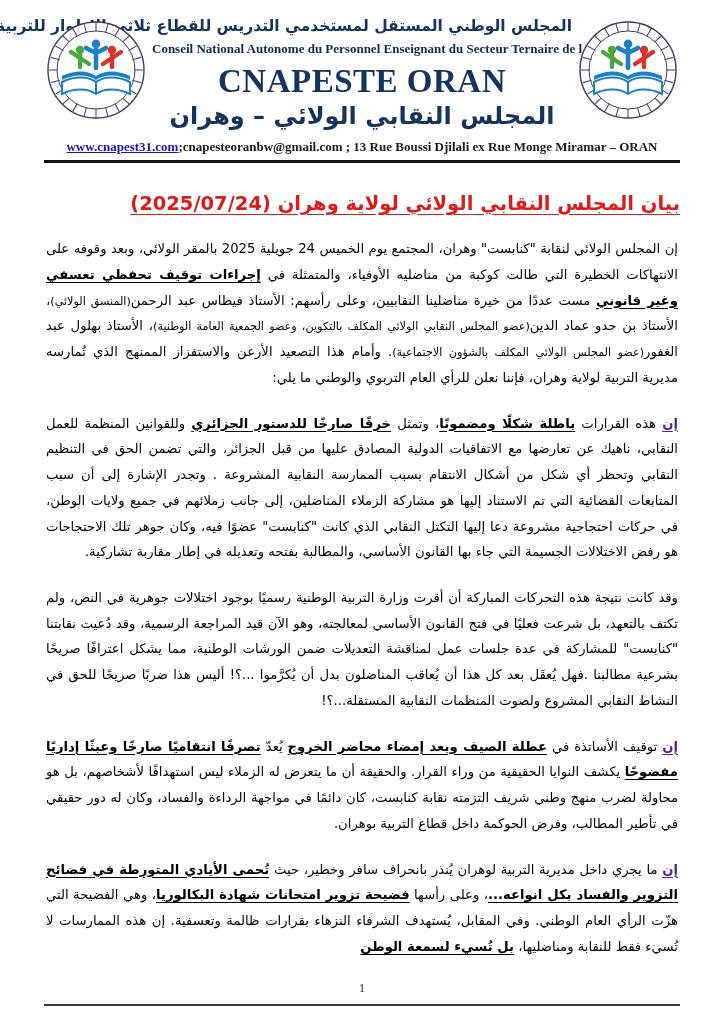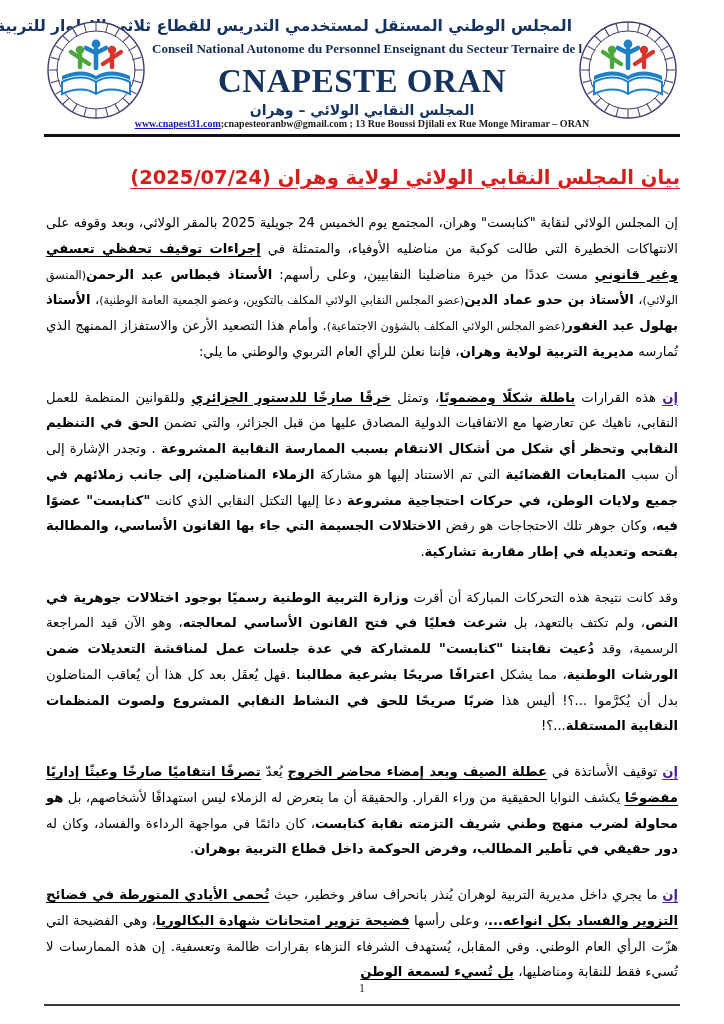--- a/index.html
+++ b/index.html
@@ -70,33 +70,34 @@
     font-weight: bold;
     color: #16335e;
     letter-spacing: 0.5px;
     margin-top: 6px;
     direction: ltr;
     text-align: center;
   }
 
   .brand-ar {
     font-family: "DejaVu Sans", sans-serif;
-    font-size: 14px;
+    font-size: 24px;
     font-weight: bold;
     color: #16335e;
     margin-top: 2px;
     letter-spacing: 1.5px;
   }
 
   .contact-line {
     direction: ltr;
     font-family: "Liberation Serif", serif;
-    font-size: 10px;
+    font-size: 13px;
     font-weight: bold;
     color: #1a1a1a;
+    margin-top: 9px;
     white-space: nowrap;
   }
   .contact-line .site {
     color: #1414b8;
     text-decoration: underline;
   }
 
   .rule {
     margin: 5px 44px 0 44px;
     border: 0;
@@ -125,21 +126,21 @@
     margin: 0 0 13px 0;
     font-family: "DejaVu Sans", sans-serif;
     font-size: 13.2px;
     line-height: 1.95;
     text-align: justify;
     text-align-last: right;
     color: #000000;
   }
   p.para.gap   { margin-bottom: 20px; }
 
-  .b  { font-weight: bold; }
+  .b  { font-weight: normal; }
   .bu { font-weight: bold; text-decoration: underline; text-underline-offset: 2.5px; }
   .sm { font-size: 11.2px; }
   .marker {
     color: #4c1d95;
     font-weight: bold;
     text-decoration: underline;
     text-underline-offset: 2.5px;
   }
 
   

